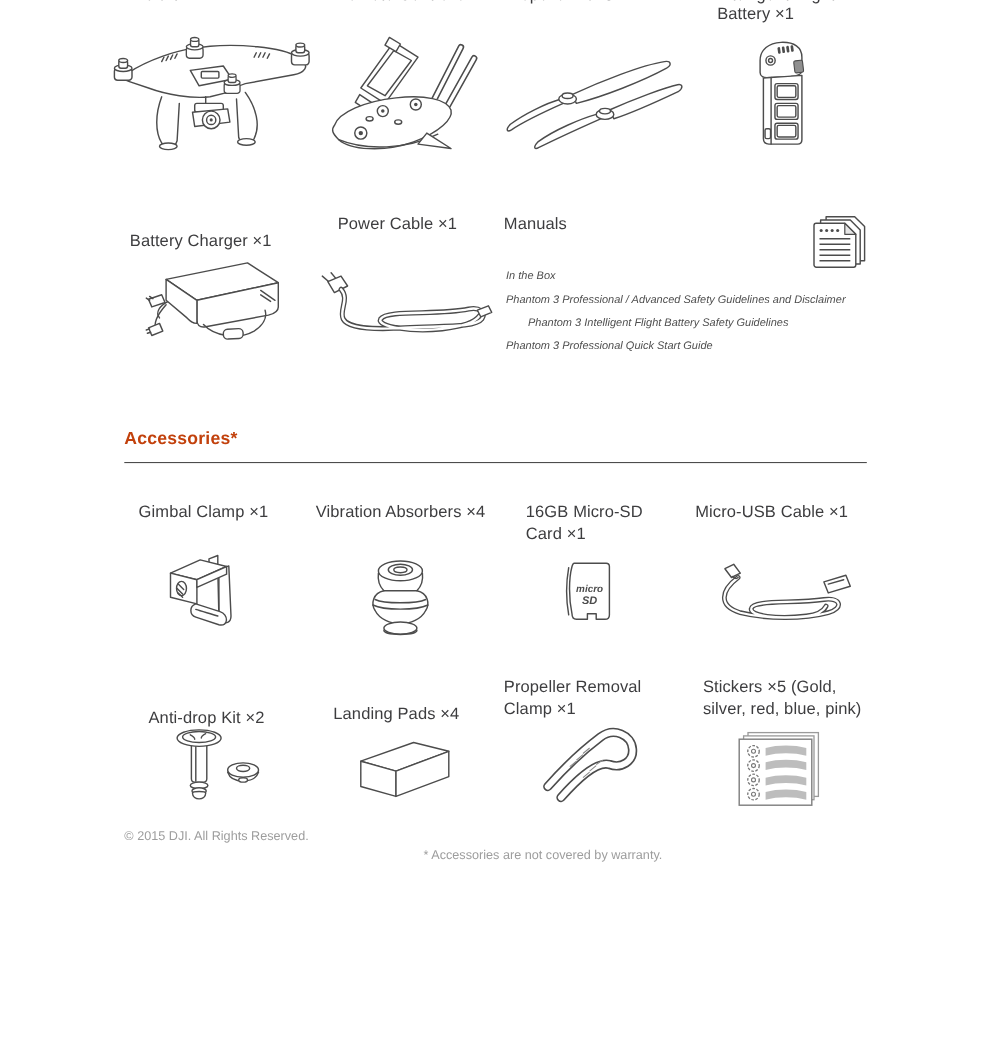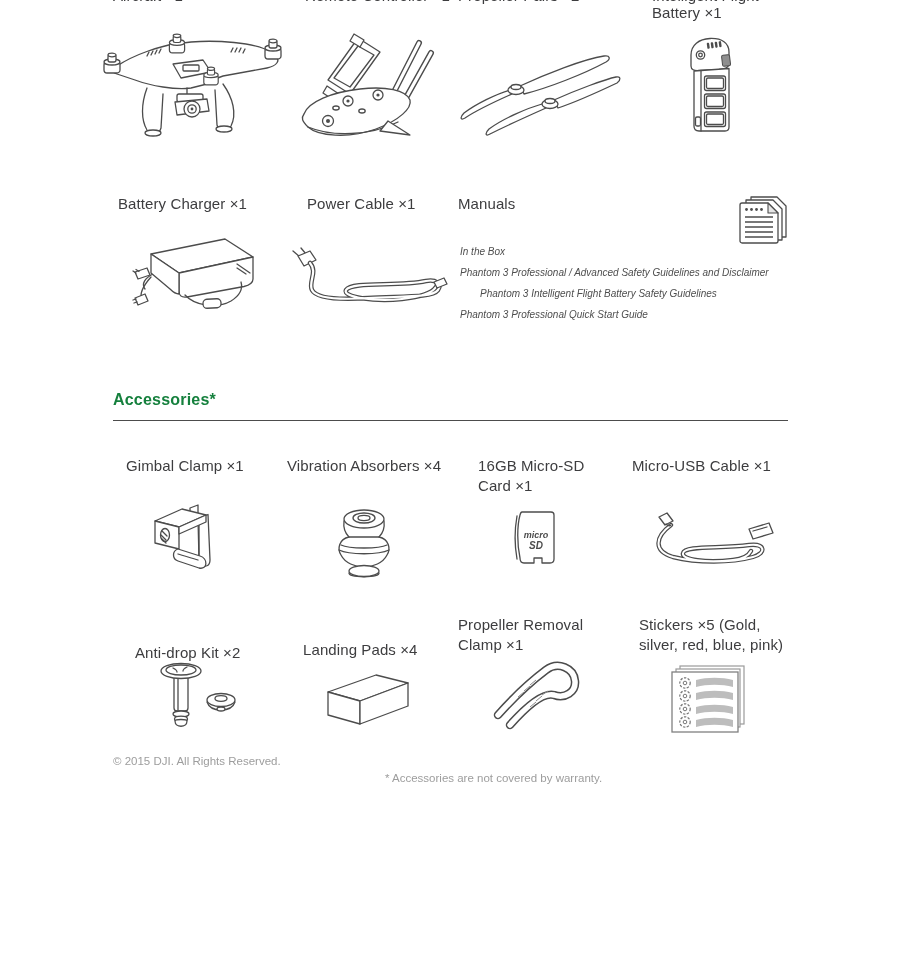--- a/index.html
+++ b/index.html
@@ -2,21 +2,21 @@
 <html><head>
 <meta charset="utf-8">
 <style>
   html,body{margin:0;padding:0;background:#fff;}
   #page{position:relative;width:900px;height:962px;background:#ffffff;overflow:hidden;
         font-family:"Liberation Sans","DejaVu Sans",sans-serif;}
   .abs{position:absolute;}
   .lbl{font-size:15px;line-height:20px;color:#3d3d3f;letter-spacing:.1px;white-space:nowrap;}
   .clipwrap{position:absolute;top:0;height:5px;overflow:hidden;}
   .clipwrap .lbl{display:block;margin-top:-14px;}
-  .heading{font-size:16px;font-weight:bold;color:#15803d;letter-spacing:.2px;}
+  .heading{font-size:16px;font-weight:bold;color:#c2410c;letter-spacing:.2px;}
   .rule{position:absolute;border-top:1px solid #4c4c4c;height:0;}
   .manual-line{position:absolute;left:460px;font-size:10px;font-style:italic;color:#4e4e4e;white-space:nowrap;}
   .footer-txt{font-size:11.5px;color:#9d9d9d;white-space:nowrap;}
   svg{display:block;overflow:visible;}
   .ln{fill:none;stroke:#4c4c4c;stroke-width:1.3;stroke-linejoin:round;stroke-linecap:round;}
   .fw{fill:#ffffff;stroke:#4c4c4c;stroke-width:1.3;stroke-linejoin:round;stroke-linecap:round;}
 </style>
 </head>
 <body>
 
@@ -147,21 +147,21 @@
         <rect x="22.5" y="42" width="17" height="10.5" rx="1.5"></rect>
         <rect x="20.5" y="58" width="21" height="14.5" rx="2"></rect>
         <rect x="22.5" y="60" width="17" height="10.5" rx="1.5"></rect>
         <rect x="20.5" y="76" width="21" height="14.5" rx="2"></rect>
         <rect x="22.5" y="78" width="17" height="10.5" rx="1.5"></rect>
         <rect x="11.5" y="81" width="5" height="9" rx="1.5"></rect>
       </g>
     </svg>
   </div>
 
-  <div class="abs lbl" style="left:118px;top:194px;">Battery Charger ×1</div>
+  <div class="abs lbl" style="left:118px;top:210px;">Battery Charger ×1</div>
   <div class="abs lbl" style="left:307px;top:194px;">Power Cable ×1</div>
   <div class="abs lbl" style="left:458px;top:194px;">Manuals</div>
 
   <div class="abs" style="left:133px;top:232px;">
     <svg width="132" height="84" viewBox="0 0 132 84">
 
       <path class="ln" d="M20,42 C12,46 8,52 12,57"></path>
       <path class="ln" d="M18,45 C10,54 6,62 9,68"></path>
       <path class="fw" d="M2,40 L14,36 L17,43 L5,47 Z"></path>
       <path class="ln" d="M3,41 l-3,-2 M6,39.5 l-3,-2"></path>

